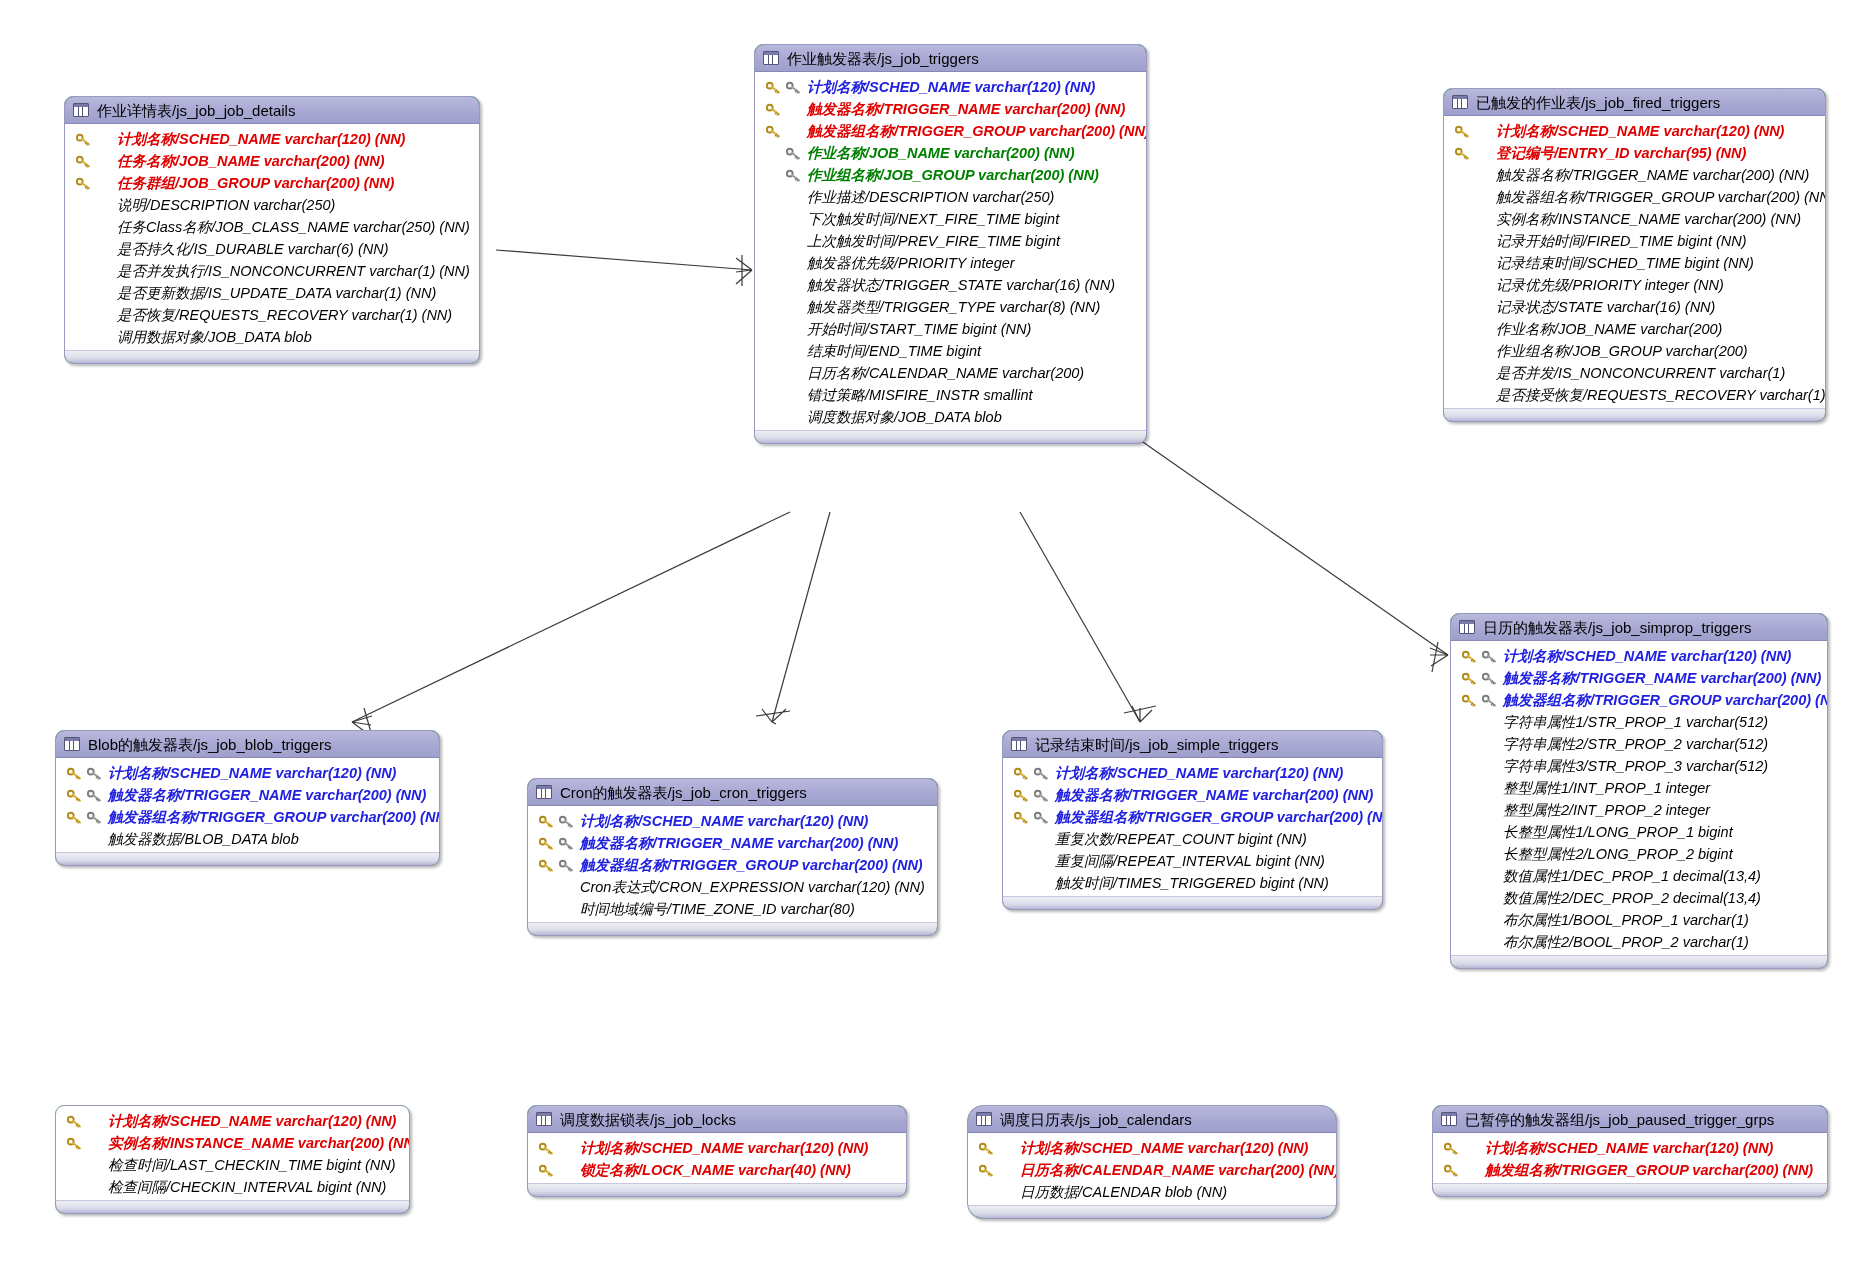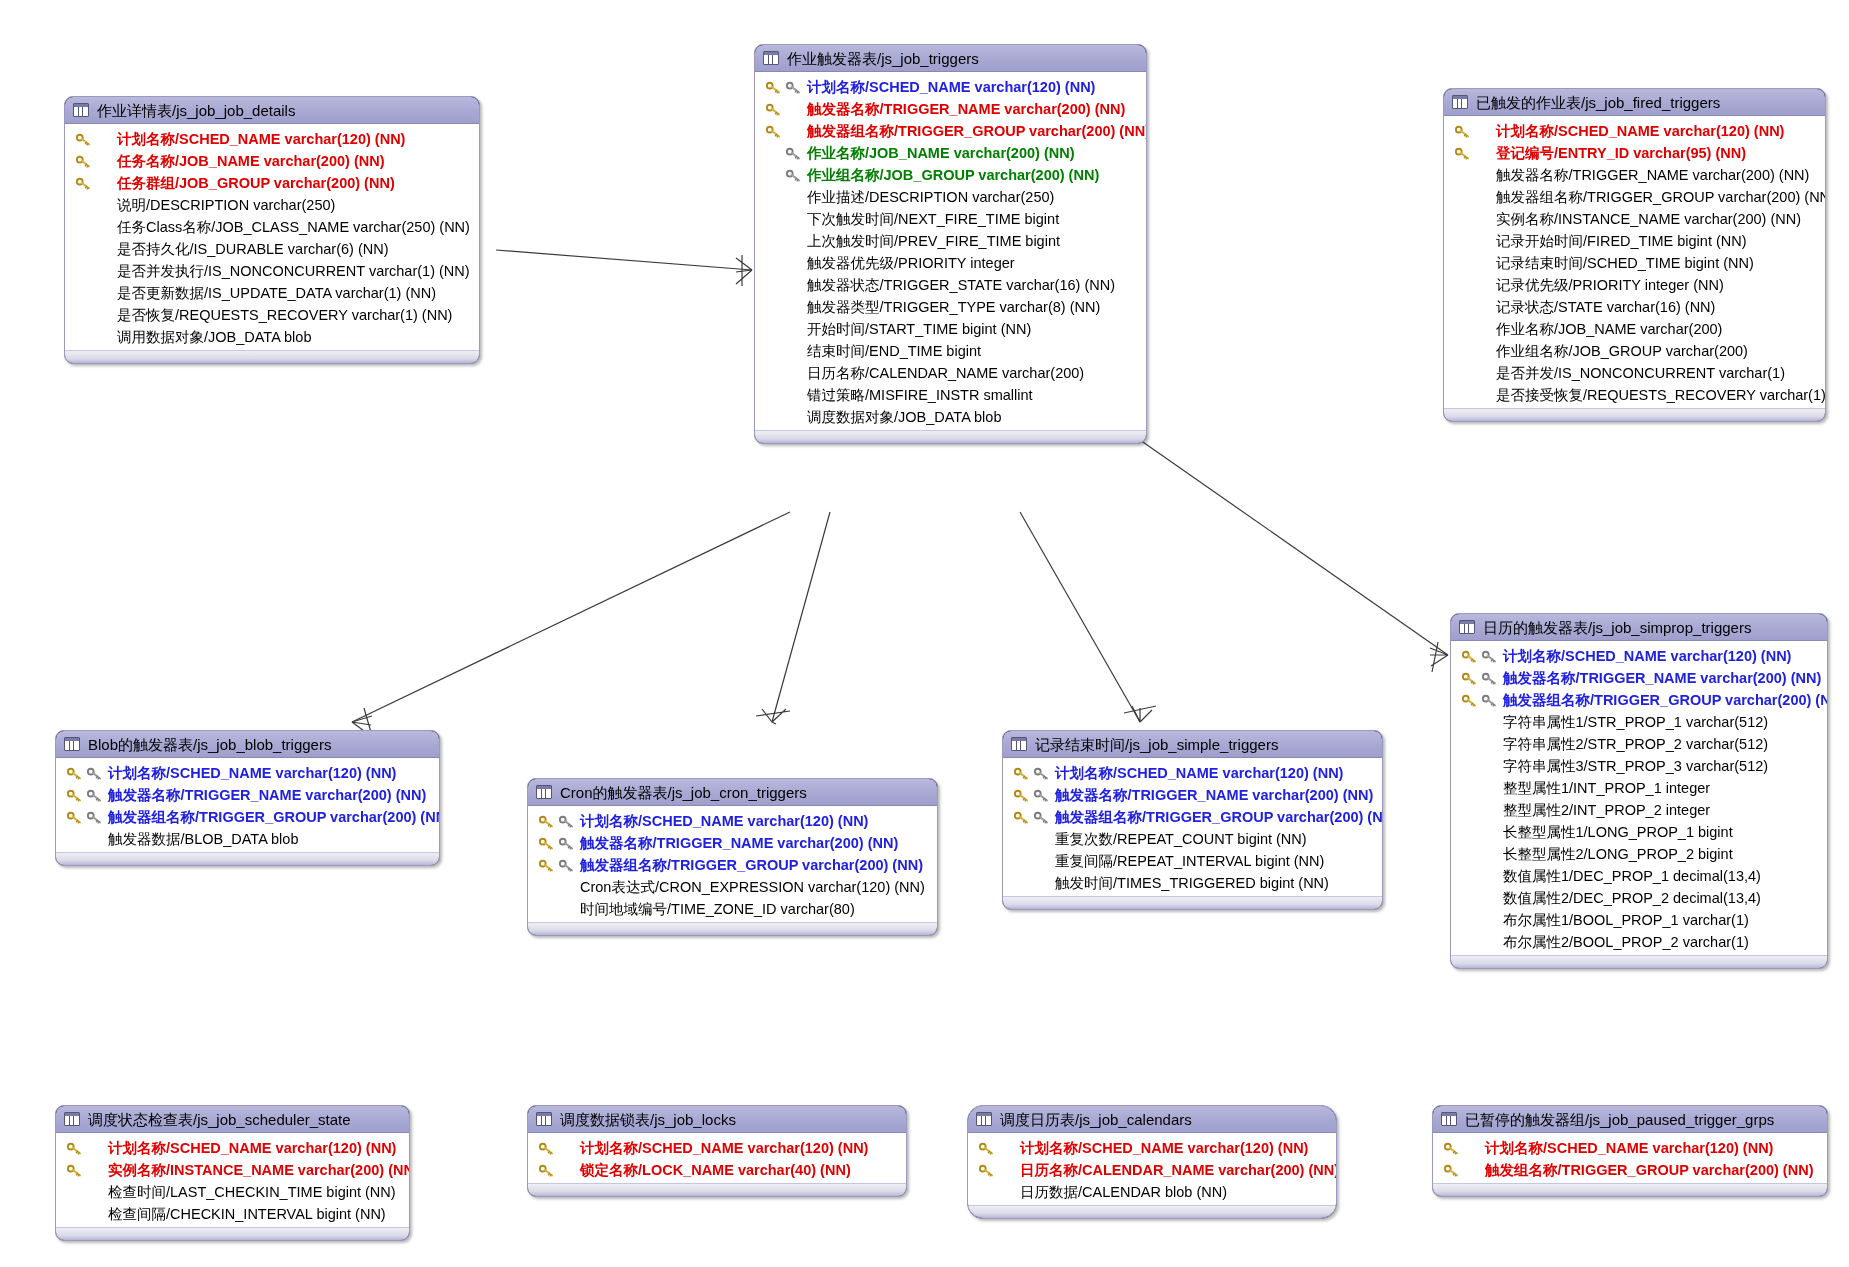--- a/index.html
+++ b/index.html
@@ -6,21 +6,21 @@
   body{
     font-family:"Liberation Sans","DejaVu Sans",sans-serif;
     width:1849px;height:1267px;position:relative;overflow:hidden;
     -webkit-font-smoothing:antialiased;
   }
   #canvas{position:absolute;left:0;top:0;width:1849px;height:1267px;}
   svg.links{position:absolute;left:0;top:0;width:1849px;height:1267px;pointer-events:none;}
 
   .entity{
     position:absolute;
-    background:#0f172a;
+    background:#15803d;
     border:1px solid #9a9ac0;
     border-radius:9px;
     box-shadow:2px 2px 3px rgba(0,0,0,0.28);
     box-sizing:border-box;
     overflow:hidden;
   }
   .ent-header{
     background:linear-gradient(to bottom,#b9b9dd 0%,#a9a9d4 50%,#9f9fcd 100%);
     border-bottom:1px solid #8888b4;
     height:26px;
@@ -38,21 +38,21 @@
   .tbl-icon::before{
     content:"";position:absolute;left:0;right:0;top:0;height:3px;background:#7a7aa8;
   }
   .tbl-icon::after{
     content:"";position:absolute;left:4px;top:3px;bottom:0;width:1px;background:#55557a;
     box-shadow:4px 0 0 0 #55557a;
   }
   .ent-title{
     font-size:15px;color:#000;white-space:nowrap;line-height:1;
   }
-  .ent-body{background:#ffffff;padding:4px 9px 2px 0;}
+  .ent-body{background:#ffffff;padding:4px 9px 2px 0;font-style:italic;}
   .ent-footer{
     height:12px;
     background:linear-gradient(to bottom,#eeeef4 0%,#dcdce9 60%,#b6b6d6 100%);
     border-top:1px solid #c6c6dd;
   }
   .attr{
     display:flex;align-items:center;
     height:22px;
     padding:0 10px 0 8px;
     white-space:nowrap;
@@ -742,24 +742,20 @@
         </div>
         <div class="attr plain">
           <span class="keyslot"></span>
           <span class="keyslot"></span>
           <span class="attr-text">触发时间/TIMES_TRIGGERED bigint (NN)</span>
         </div>
       </div>
     <div class="ent-footer"></div>
   </div>
     <div class="entity" style="left: 55px; top: 1105px; width: 355px;">
-    <div class="ent-header">
-      <span class="tbl-icon"></span>
-      <span class="ent-title">调度状态检查表/js_job_scheduler_state</span>
-    </div>
     <div class="ent-body">
         <div class="attr pk">
           <span class="keyslot">
             <svg class="key" viewBox="0 0 16 14">
               <circle cx="4" cy="5" r="3.1" fill="none" stroke="#b08a18" stroke-width="2"></circle>
               <circle cx="4" cy="5" r="1.1" fill="#fff8d8"></circle>
               <path d="M6.4 6.6 L14 12.4" stroke="#d8b23c" stroke-width="2.1" stroke-linecap="round"></path>
               <path d="M11.2 10.0 L10.0 11.6 M13.0 11.4 L11.9 12.9" stroke="#b08a18" stroke-width="1.4" stroke-linecap="round"></path>
             </svg>
           </span>

